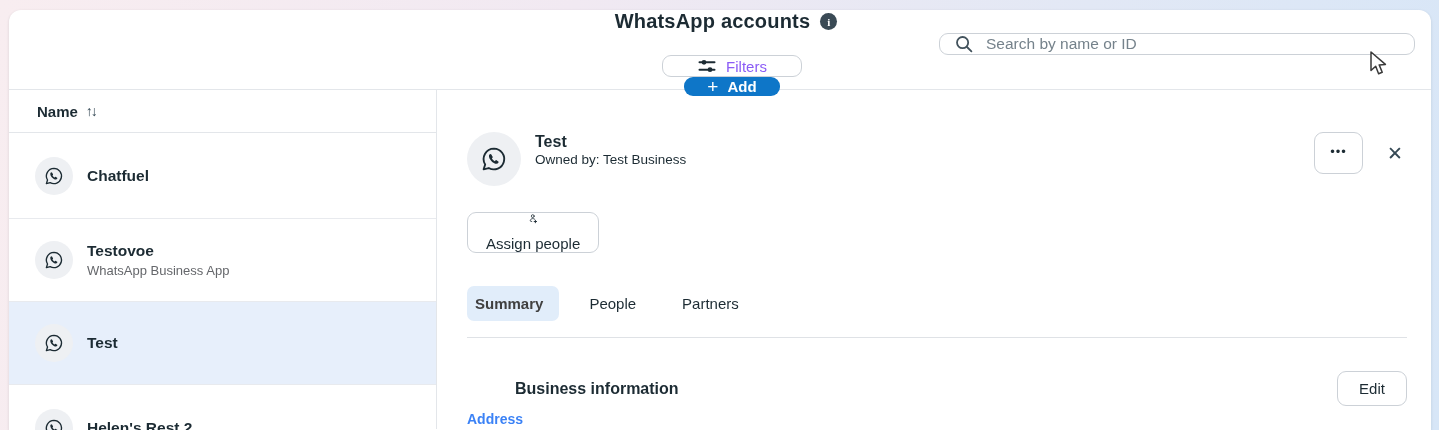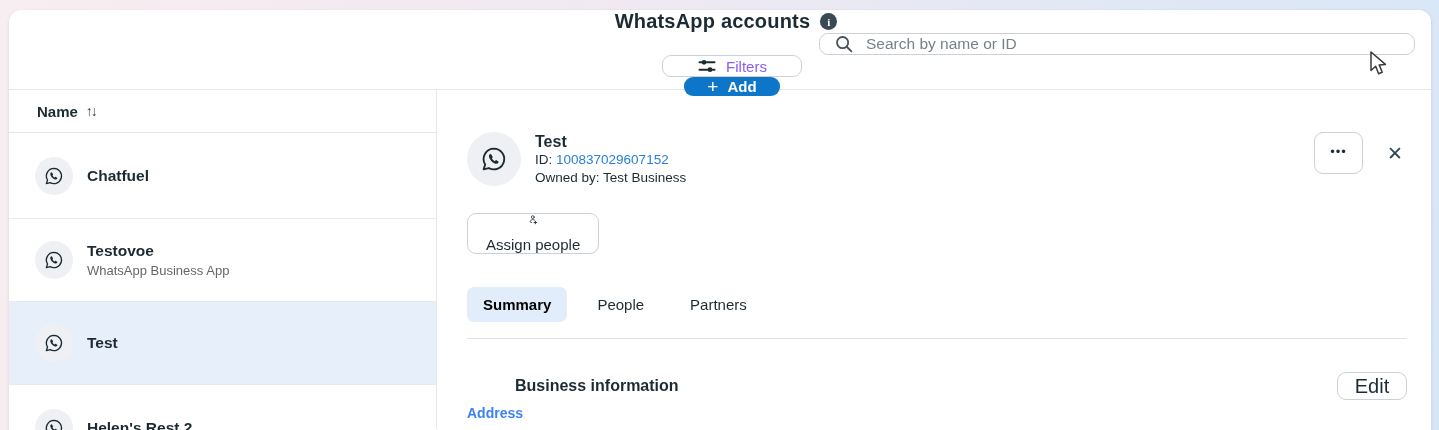--- a/index.html
+++ b/index.html
@@ -14,21 +14,21 @@
     background:#ffffff; border-radius:12px 12px 0 0; overflow:hidden;
     box-shadow:0 1px 3px rgba(28,43,51,.14);
   }
   
   .card-header { height:80px; display:flex; align-items:center; padding:0 16px 0 28px; border-bottom:1px solid #e3e6ea;flex-direction:column; }
   .title-wrap { display:flex; align-items:center; gap:10px; }
   .page-title { margin:0; font-size:20px; font-weight:700; color:#1c2b33; letter-spacing:.2px; }
   .info-icon { width:17px; height:17px; border-radius:50%; background:#3a4a55; color:#fff;
     font-size:11px; font-weight:700; display:flex; align-items:center; justify-content:center;
     font-family:"Liberation Serif", serif; cursor:default; }
-  .search-box { margin-left:auto; width:596px; height:44px; border:1px solid #ccd1d7; border-radius:9px;
+  .search-box { margin-left:auto; width:476px; height:44px; border:1px solid #ccd1d7; border-radius:9px;
     display:flex; align-items:center; padding:0 14px; gap:10px; background:#fff; }
   .search-box input { border:none; outline:none; flex:1; font-size:15.5px; color:#1c2b33; font-family:inherit; background:transparent; }
   .search-box input::placeholder { color:#75828b; }
   .btn { display:inline-flex; align-items:center; justify-content:center; gap:9px; height:44px;
     border-radius:9px; font-size:15px; font-family:inherit; cursor:pointer; }
   .btn-ghost { background:#fff; border:1px solid #ccd1d7; color:#8b5cf6; padding:0 34px; margin-left:12px; }
   .btn-primary { background:#0e76c8; border:none; color:#fff; font-weight:600; padding:0 20px; margin-left:12px; min-width:96px; }
   .plus-glyph { font-size:19px; font-weight:400; line-height:1; }
   
   .card-body { display:flex; height:339px; }
@@ -56,26 +56,26 @@
   .header-actions { margin-left:auto; display:flex; align-items:center; gap:20px; }
   .more-btn { width:49px; height:42px; border:1px solid #ccd1d7; border-radius:9px; background:#fff;
     color:#1c2b33; font-size:13px; letter-spacing:1px; display:flex; align-items:center; justify-content:center;
     cursor:pointer; font-family:inherit; padding-bottom:4px; }
   .close-btn { background:none; border:none; font-size:19px; color:#344854; cursor:pointer; padding:4px; line-height:1; }
   .assign-btn { margin-top:26px; display:inline-flex; align-items:center; gap:11px; height:41px; padding:0 18px;
     border:1px solid #ccd1d7; border-radius:9px; background:#fff; font-size:15px; color:#1c2b33; font-family:inherit; cursor:pointer;flex-direction:column; }
   .tabs { margin-top:33px; display:flex; align-items:center; }
   .tab { font-size:15px; color:#1c2b33; padding:9px 16px; border-radius:7px; cursor:pointer; }
   .tab + .tab { margin-left:14px; }
-  .tab.active { background:#e1edfa; color:#000000; font-weight:700; }
+  .tab.active { background:#e1edfa; color:#404040; font-weight:700;padding-left:8px; }
   .section-divider { margin-top:16px; border:none; border-top:1px solid #dfe2e6; }
   .section-row { margin-top:33px; display:flex; align-items:center; justify-content:space-between; }
   .section-title { font-size:16px; font-weight:700; color:#1c2b33;margin-left:48px; }
-  .edit-btn { width:70px; height:28px; border:1px solid #ccd1d7; border-radius:9px; background:#fff;
-    font-size:20px; color:#1c2b33; font-family:inherit; cursor:pointer; }
+  .edit-btn { width:70px; height:35px; border:1px solid #ccd1d7; border-radius:9px; background:#fff;
+    font-size:15px; color:#1c2b33; font-family:inherit; cursor:pointer; }
   .field-label { margin-top:5px; font-size:14px; font-weight:700; color:#3b82f6; }
   .cursor { position:absolute; left:1367px; top:51px; z-index:10; pointer-events:none; }
 </style>
 </head>
 <body>
 
 <div class="card">
 
   <div class="card-header">
     <div class="title-wrap">
@@ -172,24 +172,20 @@
       <div class="detail-header">
         <span class="wa-avatar-lg">
           <svg width="30" height="30" viewBox="0 0 24 24">
               <path d="M12 3.7a8.3 8.3 0 0 0-7.06 12.67L3.7 20.3l4.1-1.07A8.3 8.3 0 1 0 12 3.7z" fill="none" stroke="#1c2b33" stroke-width="1.5" stroke-linejoin="round"></path>
               <path d="M9.1 7.9c-.5.1-1 .7-1.1 1.3-.2 1.3.5 2.9 1.8 4.3 1.3 1.4 2.9 2.3 4.2 2.3.6 0 1.2-.3 1.5-.8.2-.4.2-.8 0-1l-1.5-1c-.3-.2-.6-.1-.8.1l-.5.6c-.8-.3-2-1.4-2.4-2.2l.5-.6c.2-.2.2-.5.1-.8l-.9-1.6c-.2-.4-.5-.6-.9-.6z" fill="#1c2b33"></path>
             </svg>
         </span>
         <div>
           <div class="detail-name">Test</div>
           <div class="detail-line">
-            <span>ID:</span>
-            <a class="id-link">100837029607152</a>
-          </div>
-          <div class="detail-line">
             <span>Owned by:</span>
             <span>Test Business</span>
           </div>
         </div>
         <div class="header-actions">
           <button class="more-btn">•••</button>
           <button class="close-btn">✕</button>
         </div>
       </div>
 

